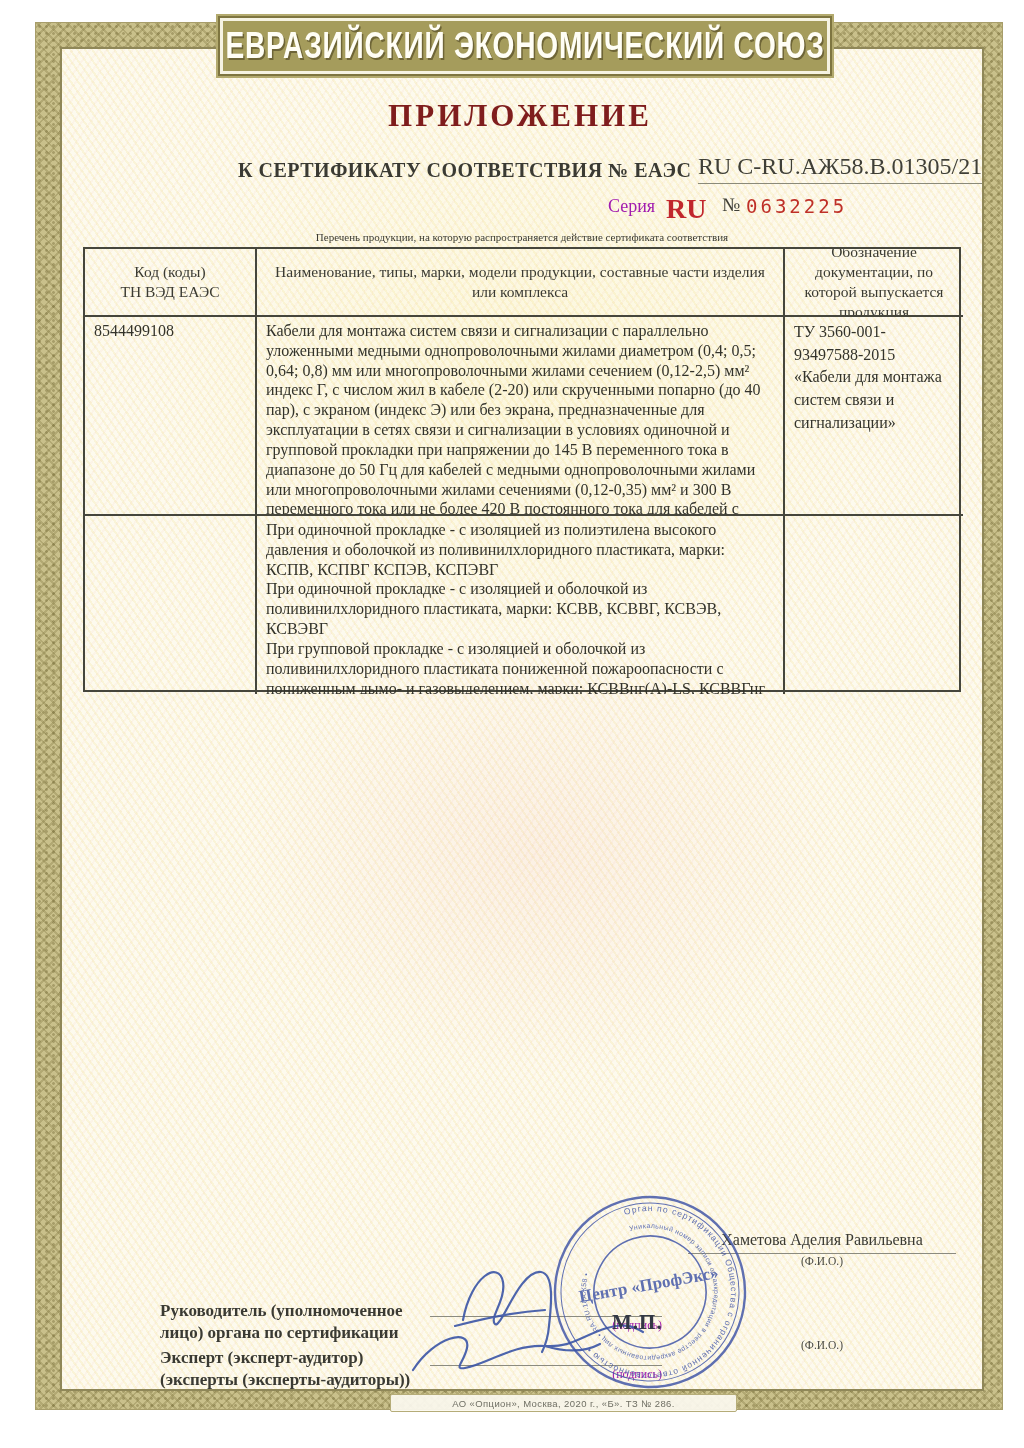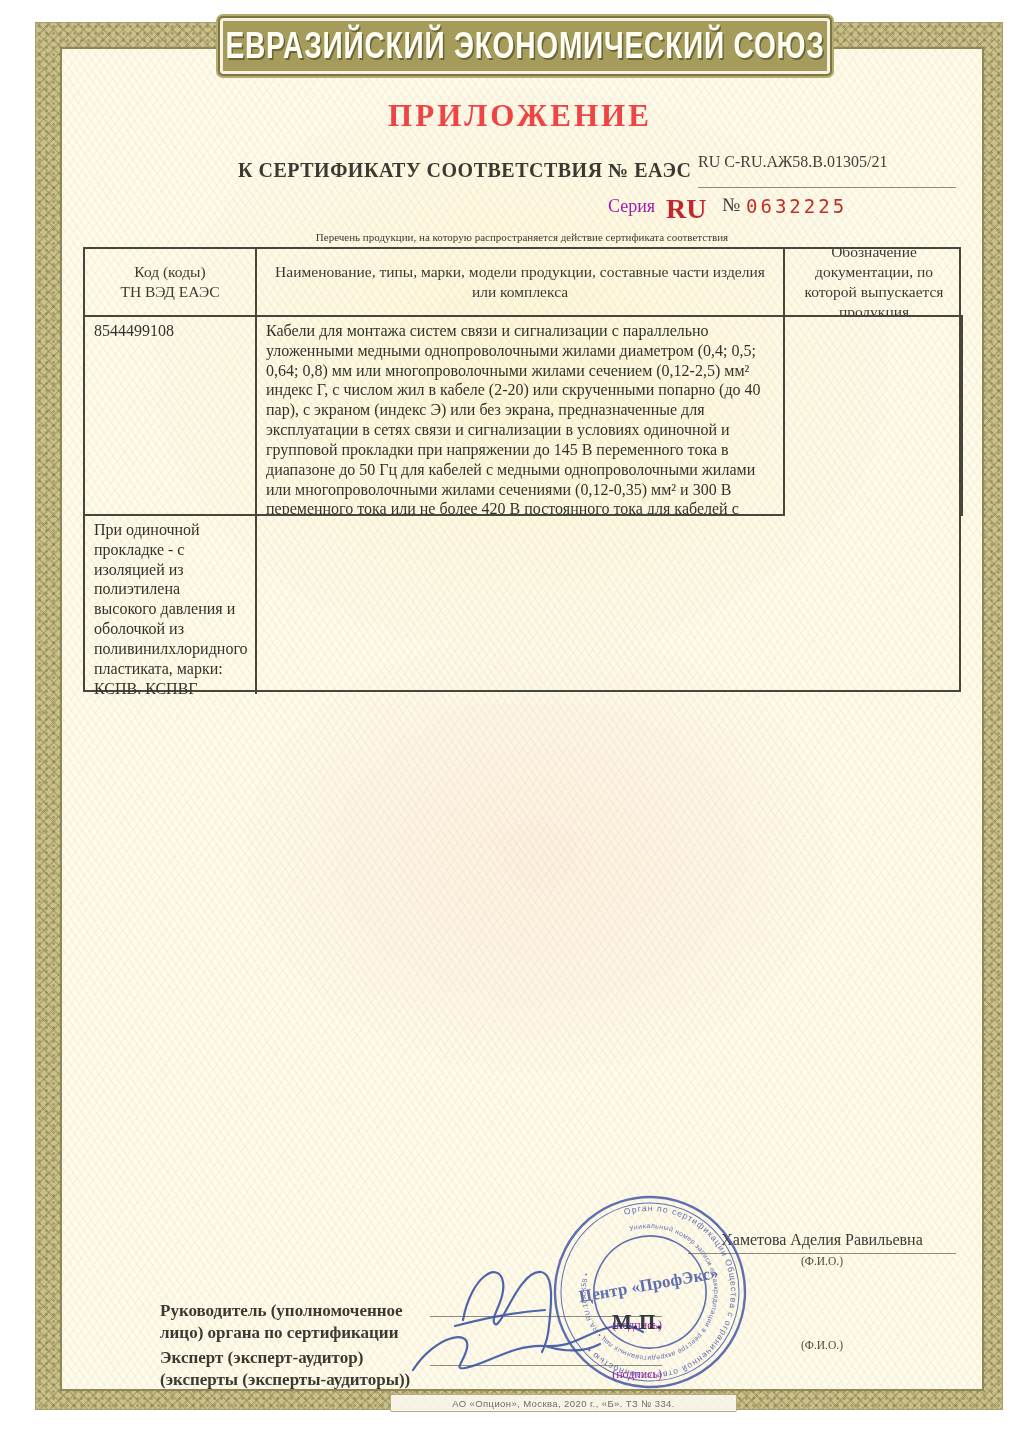--- a/index.html
+++ b/index.html
@@ -19,34 +19,34 @@
         border:2px solid #8f8758;
         background:
           radial-gradient(ellipse 430px 320px at 52% 60%, rgba(236,150,140,0.10), transparent 70%),
           radial-gradient(ellipse 520px 400px at 50% 24%, rgba(248,230,120,0.16), transparent 72%),
           repeating-linear-gradient(55deg, rgba(234,210,90,0.15) 0 2px, transparent 2px 6px),
           repeating-linear-gradient(-55deg, rgba(240,180,160,0.09) 0 2px, transparent 2px 7px),
           #fdfaee;}
 
   
   .banner{position:absolute;left:218px;top:16px;width:610px;height:56px;z-index:5;
-          background:#a59c5c;border:2px solid #7e7540;border-radius:5px;
+          background:#a59c5c;border:2px solid #7e7540;border-radius:0;
           box-shadow:inset 0 0 0 3px #f6f3e2, 0 0 0 2px #b3aa6e;
           display:flex;align-items:center;justify-content:center;}
   .banner span{font-family:"Liberation Sans","DejaVu Sans",sans-serif;font-weight:bold;
           font-size:36px;color:#fffef5;white-space:nowrap;letter-spacing:1px;
           transform:scaleX(0.78);text-shadow:2px 2px 0 #6e6537;}
 
   
   .doc-title{position:absolute;left:60px;top:98px;width:920px;text-align:center;
-          font-size:31px;font-weight:bold;letter-spacing:3px;color:#ef4444;}
+          font-size:31px;font-weight:bold;letter-spacing:3px;color:#7f1d1d;}
   .subtitle{position:absolute;left:238px;top:159px;font-size:20px;font-weight:bold;color:#3a3a33;
           letter-spacing:.5px;white-space:nowrap;}
-  .cert-no{position:absolute;left:698px;top:153px;min-width:258px;font-size:16px;color:#3f3f37;
-          border-bottom:1px solid #8a8a7a;padding-bottom:16px;white-space:nowrap;}
+  .cert-no{position:absolute;left:698px;top:153px;min-width:258px;font-size:24px;color:#3f3f37;
+          border-bottom:1px solid #8a8a7a;padding-bottom:3px;white-space:nowrap;}
   .series-label{position:absolute;left:608px;top:196px;font-size:18px;color:#a21caf;}
   .series-value{position:absolute;left:666px;top:193px;font-size:28px;font-weight:bold;color:#c1272d;}
   .no-sign{position:absolute;left:722px;top:194px;font-size:19px;color:#3f3f37;}
   .blank-no{position:absolute;left:746px;top:195px;font-size:19px;color:#bf3028;
           font-family:"DejaVu Sans Mono",monospace;letter-spacing:3px;}
 
   .table-caption{position:absolute;left:83px;top:231px;width:878px;text-align:center;
           font-size:11px;color:#3b3b33;}
 
   
@@ -111,20 +111,21 @@
 ТН ВЭД ЕАЭС</div>
     <div class="cell hcell prewrap">Наименование, типы, марки, модели продукции, составные части изделия
 или комплекса</div>
     <div class="cell hcell prewrap last-col">Обозначение
 документации, по
 которой выпускается
 продукция</div>
 
     <div class="cell bcell">8544499108</div>
     <div class="cell bcell">Кабели для монтажа систем связи и сигнализации с параллельно уложенными медными однопроволочными жилами диаметром (0,4; 0,5; 0,64; 0,8) мм или многопроволочными жилами сечением (0,12-2,5) мм² индекс Г, с числом жил в кабеле (2-20) или скрученными попарно (до 40 пар),  с экраном (индекс Э) или без экрана, предназначенные для эксплуатации в сетях связи и сигнализации в условиях одиночной и групповой прокладки при напряжении до 145 В переменного тока в диапазоне до 50 Гц для кабелей с медными однопроволочными  жилами или многопроволочными жилами сечениями (0,12-0,35) мм² и 300 В переменного тока или не более 420 В постоянного тока для кабелей с многопроволочными жилами сечениями (0,5-2,5) мм², марок</div>
+    <div class="cell bcell doc-col last-col">ТУ 3560-001-93497588-2015 «Кабели для монтажа систем связи и сигнализации»</div>
 
     <div class="cell bcell last-row"></div>
     <div class="cell bcell prewrap last-row">При одиночной прокладке - с изоляцией из полиэтилена высокого давления и оболочкой из поливинилхлоридного пластиката, марки: КСПВ, КСПВГ КСПЭВ,  КСПЭВГ
 При одиночной прокладке - с изоляцией и оболочкой из поливинилхлоридного пластиката, марки: КСВВ, КСВВГ, КСВЭВ, КСВЭВГ
 При групповой прокладке - с изоляцией и оболочкой из поливинилхлоридного пластиката пониженной пожароопасности с пониженным дымо- и газовыделением, марки:  КСВВнг(А)-LS, КСВВГнг (А)-LS, КСВЭВнг(А)-LS,  КСВЭВГнг(А)-LS</div>
     <div class="cell bcell doc-col last-col last-row"></div>
   </div>
 
   <div class="sig-label prewrap" style="top:1300px;">Руководитель (уполномоченное
 лицо) органа по сертификации</div>
@@ -165,15 +166,15 @@
 
   <svg class="sigs" viewBox="0 0 310 140">
     <g fill="none" stroke="#3b55a6" stroke-width="2.2" stroke-linecap="round" opacity="0.9">
       <path d="M 68 72 C 76 28 104 12 108 34 C 111 52 94 70 100 76 C 106 82 124 22 146 24 C 160 26 156 60 154 78 C 153 90 150 98 147 104"></path>
       <path d="M 60 78 C 90 70 120 64 150 62"></path>
       <path d="M 18 122 C 40 88 76 80 72 100 C 69 114 58 122 70 120 C 92 116 118 96 150 98 C 176 100 186 88 212 80 C 228 75 238 78 248 84"></path>
       <path d="M 150 98 C 170 104 190 104 205 96"></path>
     </g>
   </svg>
 
-  <div class="imprint">АО «Опцион», Москва, 2020 г., «Б».  ТЗ № 334.</div>
+  <div class="imprint">АО «Опцион», Москва, 2020 г., «Б».  ТЗ № 286.</div>
 
 </div>
 
 </body></html>

